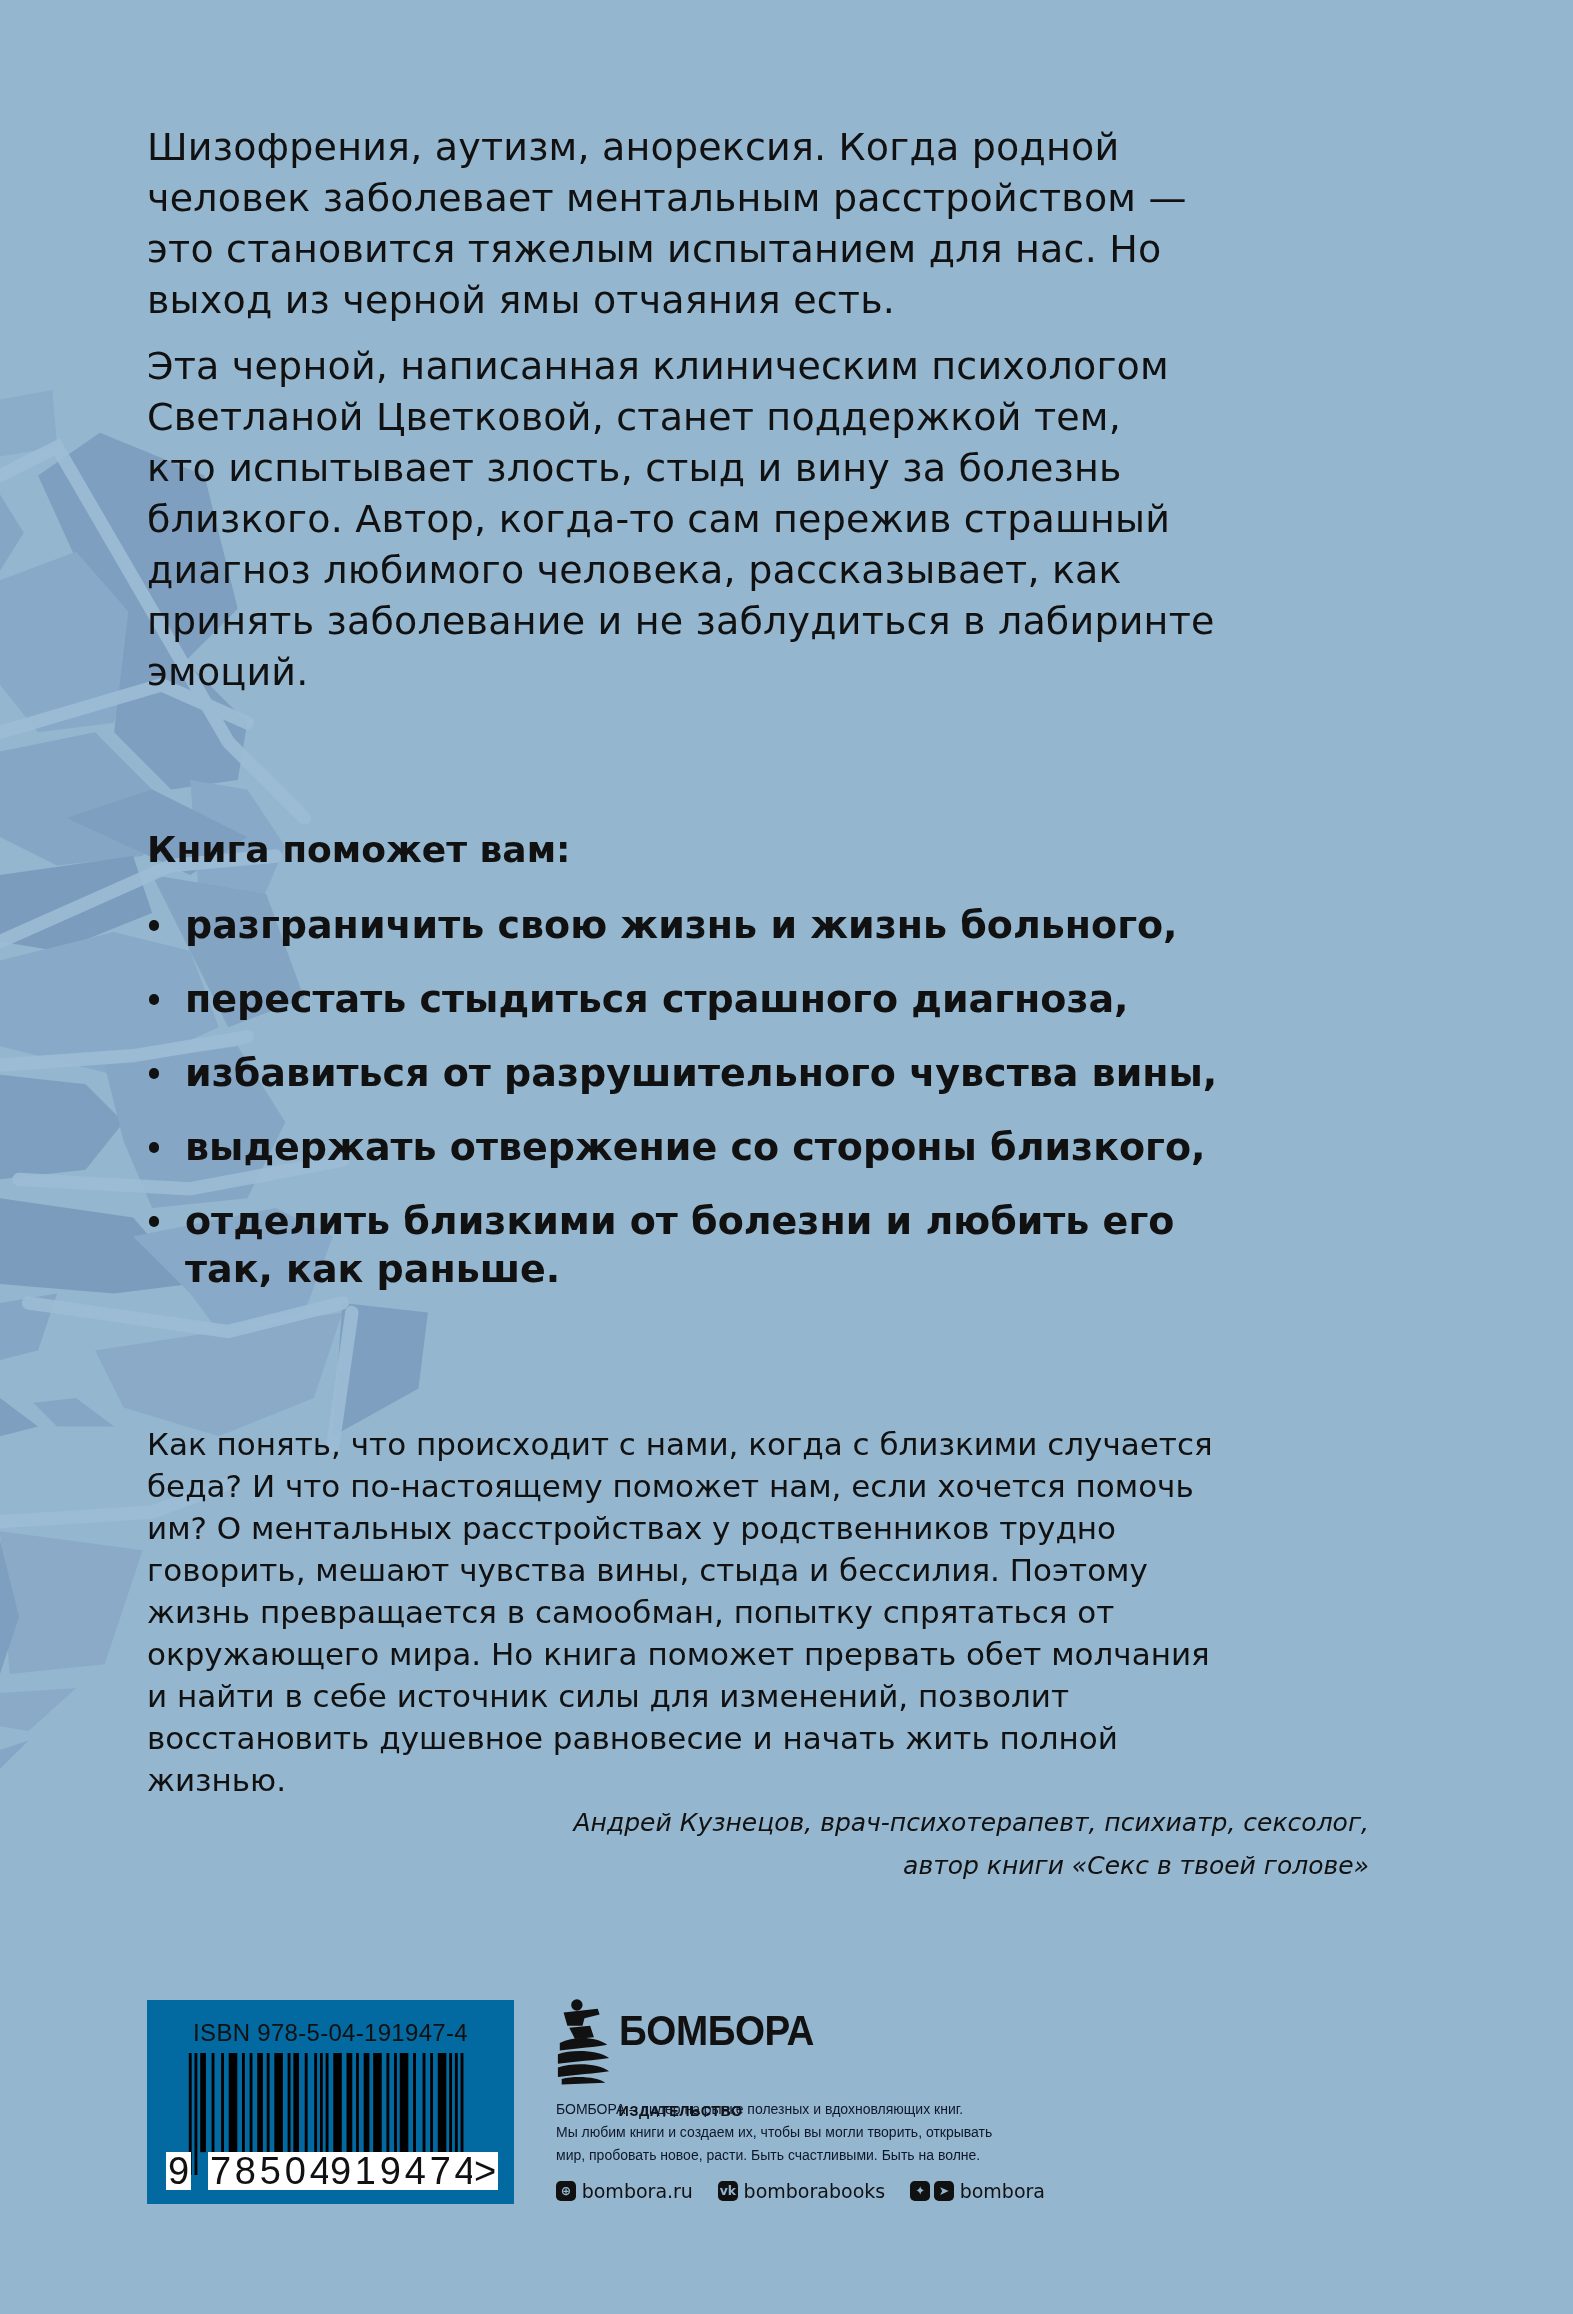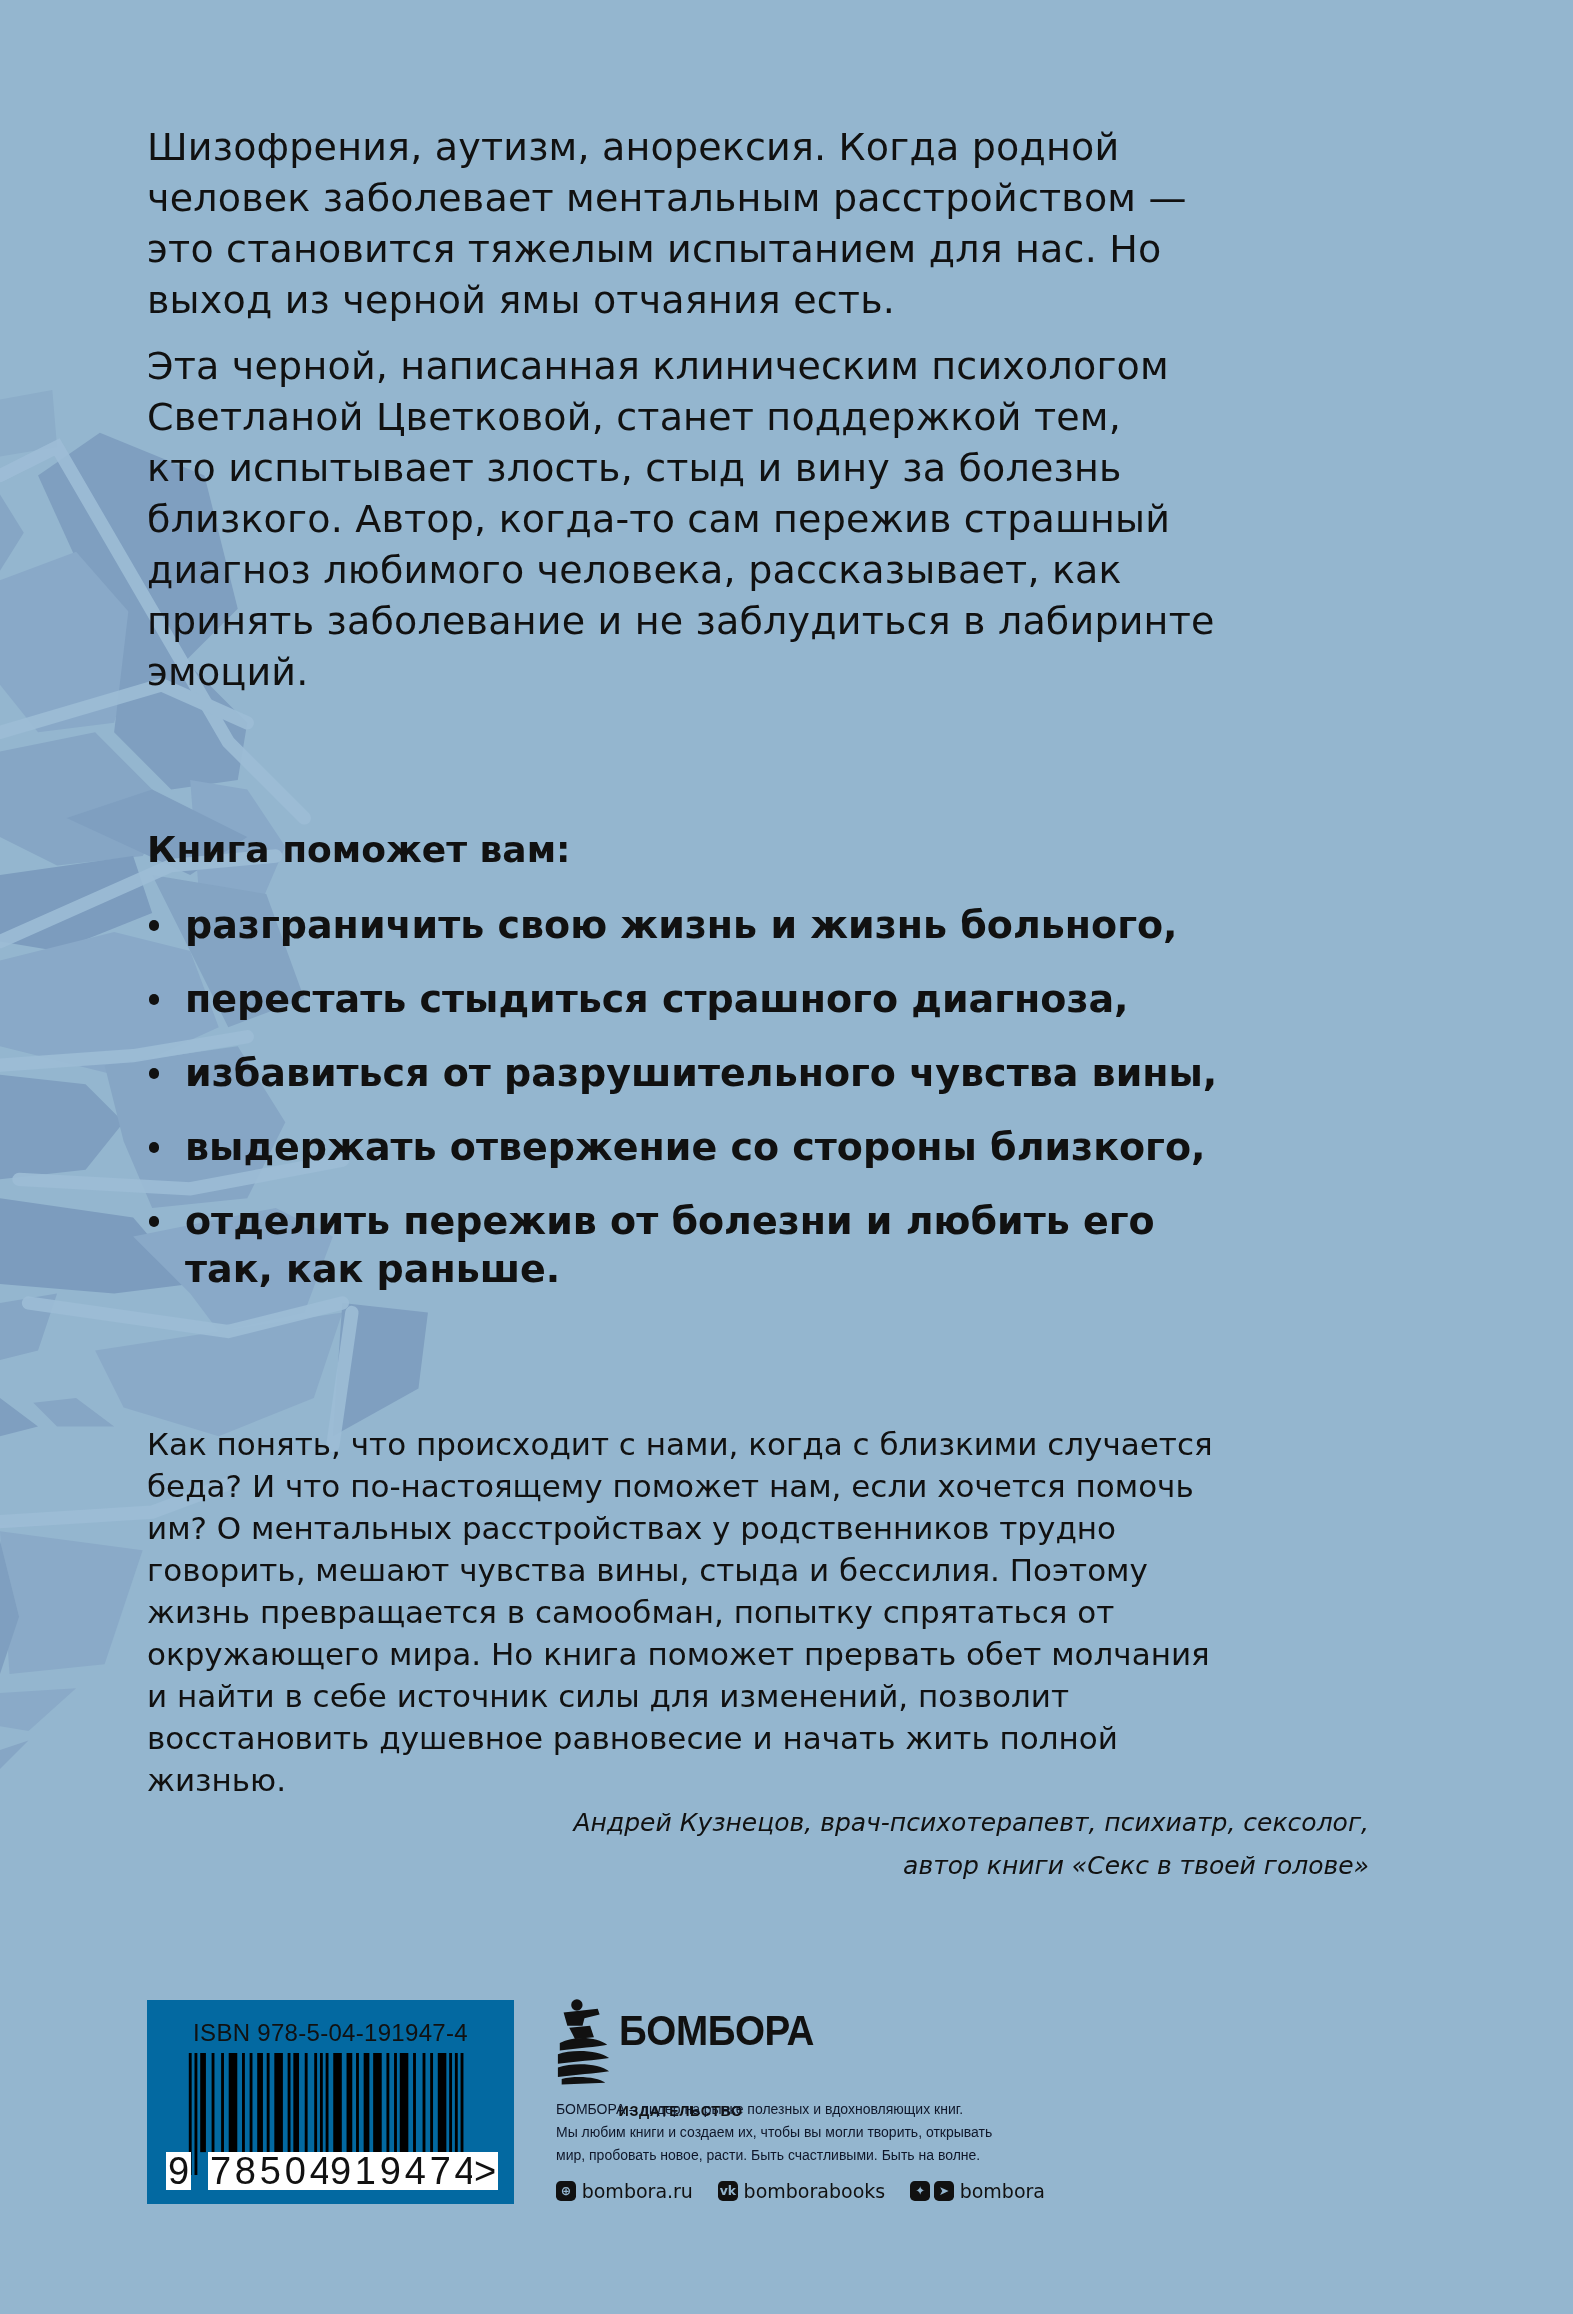--- a/index.html
+++ b/index.html
@@ -134,21 +134,21 @@
 эмоций.</p>
 </div>
 
 <div class="layer benefits">
   <h2 class="benefits-title">Книга поможет вам:</h2>
   <ul class="benefit-list">
     <li class="benefit-item"><span class="dot"></span><span>разграничить свою жизнь и жизнь больного,</span></li>
     <li class="benefit-item"><span class="dot"></span><span>перестать стыдиться страшного диагноза,</span></li>
     <li class="benefit-item"><span class="dot"></span><span>избавиться от разрушительного чувства вины,</span></li>
     <li class="benefit-item"><span class="dot"></span><span>выдержать отвержение со стороны близкого,</span></li>
-    <li class="benefit-item"><span class="dot"></span><span>отделить пережив от болезни и любить его
+    <li class="benefit-item"><span class="dot"></span><span>отделить близкими от болезни и любить его
 так, как раньше.</span></li>
   </ul>
 </div>
 
 <div class="layer review">
   <p>Как понять, что происходит с нами, когда с близкими случается
 беда? И что по-настоящему поможет нам, если хочется помочь
 им? О ментальных расстройствах у родственников трудно
 говорить, мешают чувства вины, стыда и бессилия. Поэтому
 жизнь превращается в самообман, попытку спрятаться от

